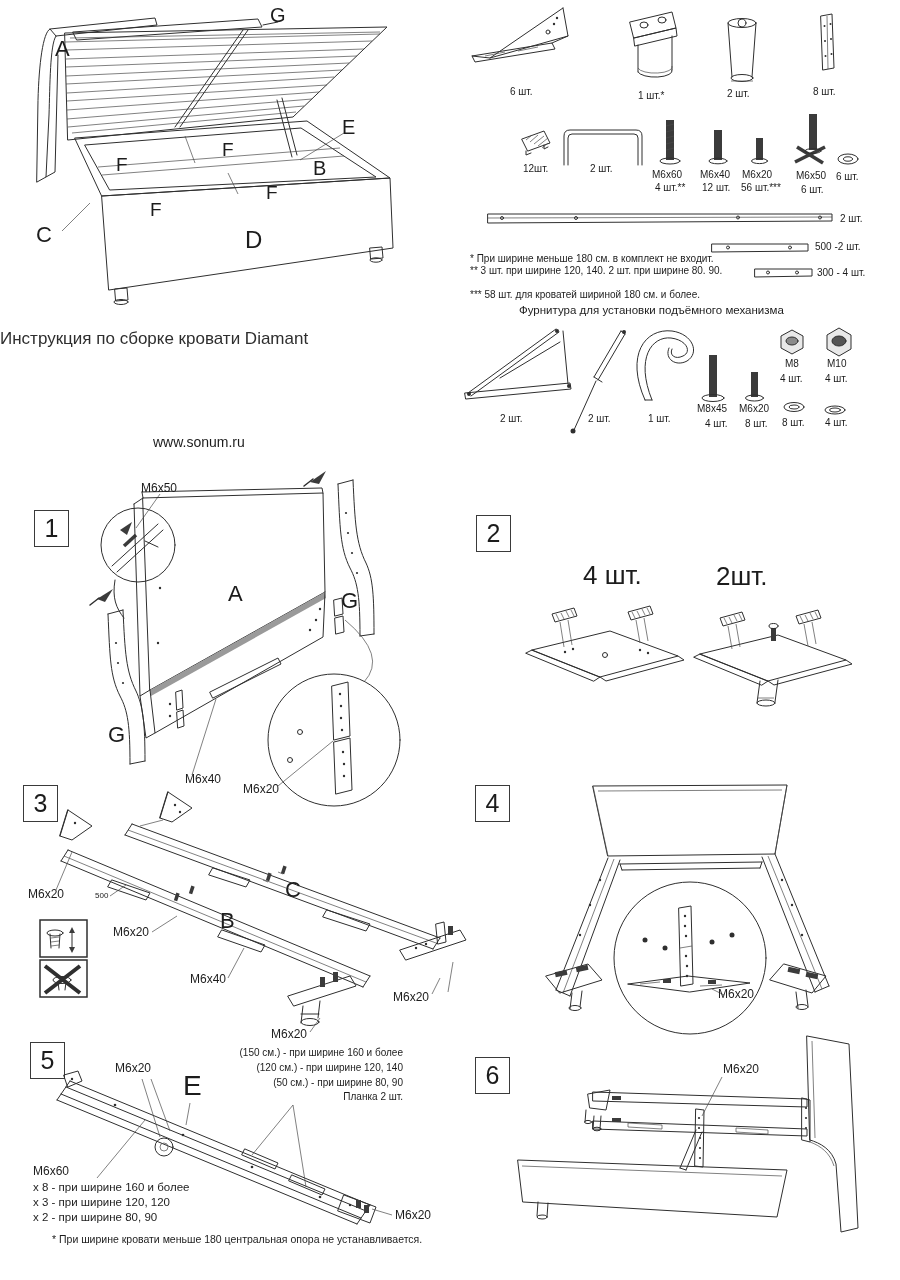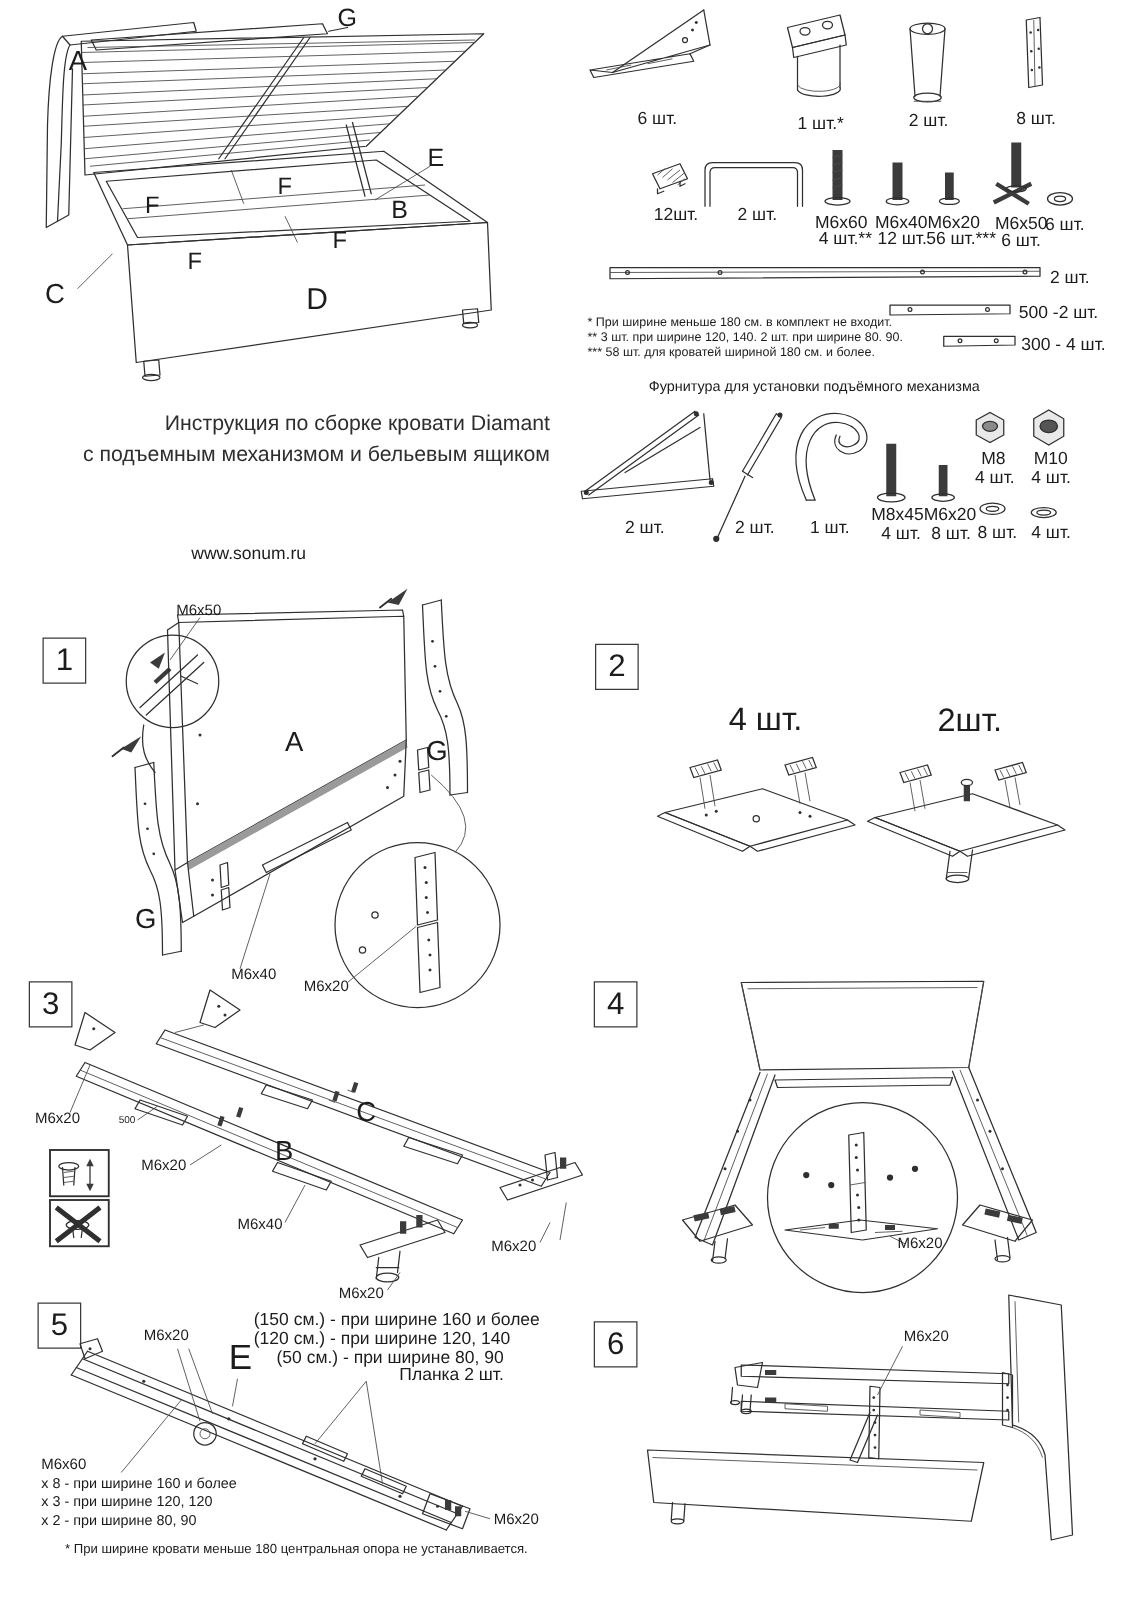--- a/index.html
+++ b/index.html
@@ -2,34 +2,34 @@
 <html><head>
 <meta charset="utf-8">
 <style>
   html,body{margin:0;padding:0;background:#ffffff;}
   #page{position:relative;width:900px;height:1280px;background:#ffffff;overflow:hidden;
         font-family:"Liberation Sans","DejaVu Sans",sans-serif;color:#1c1c1c;}
   .abs{position:absolute;}
   .lbl{position:absolute;white-space:nowrap;color:#1c1c1c;line-height:1.15;}
   .t8{font-size:10px;}
   .t10{font-size:10.5px;}
-  .t11{font-size:14px;}
+  .t11{font-size:10px;}
   .t115{font-size:11.5px;}
   .t12{font-size:12px;}
   .t14{font-size:14px;}
   .t17{font-size:17px;color:#2e2e2e;}
   .letter{font-size:19px;}
   .letter20{font-size:20px;}
   .letter22{font-size:22px;}
   .letter24{font-size:24px;}
   .big26{font-size:26px;}
   .big28{font-size:28px;}
   .stepbox{position:absolute;width:33px;height:35px;border:1.6px solid #3a3a3a;
            display:flex;align-items:center;justify-content:center;font-size:25px;color:#1c1c1c;background:#fff;}
-  .center{text-align:right;}
+  .center{text-align:left;}
   .rightal{text-align:right;}
   svg{position:absolute;overflow:visible;}
   .ln{fill:none;stroke:#2f2f2f;stroke-width:1;stroke-linejoin:round;stroke-linecap:round;}
   .ln15{fill:none;stroke:#2f2f2f;stroke-width:1.5;stroke-linejoin:round;stroke-linecap:round;}
   .thin{fill:none;stroke:#4a4a4a;stroke-width:0.7;}
   .dk{fill:#3b3b3b;stroke:none;}
   .gy{fill:#9a9a9a;stroke:none;}
   .lt{fill:#e9e9e9;stroke:#2f2f2f;stroke-width:1;}
   .wt{fill:#ffffff;stroke:#2f2f2f;stroke-width:1;}
   .dot{fill:#2f2f2f;stroke:none;}
@@ -75,21 +75,20 @@
   <div class="lbl letter20" style="left:342px;top:116px">E</div>
   <div class="lbl letter" style="left:222px;top:139px">F</div>
   <div class="lbl letter" style="left:116px;top:154px">F</div>
   <div class="lbl letter" style="left:266px;top:182px">F</div>
   <div class="lbl letter" style="left:150px;top:199px">F</div>
   <div class="lbl letter20" style="left:313px;top:157px">B</div>
   <div class="lbl letter22" style="left:36px;top:222px">C</div>
   <div class="lbl letter24" style="left:245px;top:226px">D</div>
 
   <div class="lbl t17 center" style="left:0px;top:329px;width:440px">Инструкция по сборке кровати Diamant</div>
-  <div class="lbl t17 center" style="left:0px;top:354px;width:440px">с подъемным механизмом и бельевым ящиком</div>
   <div class="lbl t14" style="left:153px;top:434px">www.sonum.ru</div>
 
   <svg class="abs" style="left:460px;top:0px" width="440" height="450" viewBox="0 0 440 450">
     <g>
       <path class="ln" d="M103,8 L108,36 L30,58 L12,56 L92,43 L95,49 L15,62 L12,56"></path>
       <path class="ln" d="M103,8 L30,58 M92,43 L108,36"></path>
       <path class="thin" d="M25,56 L45,52 M58,51 L78,47"></path>
       <circle class="ln" cx="88" cy="32" r="2"></circle>
         <circle class="dot" cx="94" cy="24" r="1.2"></circle>
         <circle class="dot" cx="97" cy="18" r="1.2"></circle>
@@ -231,21 +230,21 @@
   <div class="lbl t11" style="left:742px;top:169px">M6x20</div>
   <div class="lbl t11" style="left:741px;top:182px">56 шт.***</div>
   <div class="lbl t11" style="left:796px;top:170px">M6x50</div>
   <div class="lbl t11" style="left:801px;top:184px">6 шт.</div>
   <div class="lbl t11" style="left:836px;top:171px">6 шт.</div>
   <div class="lbl t11" style="left:840px;top:213px">2 шт.</div>
   <div class="lbl t11" style="left:815px;top:241px">500 -2 шт.</div>
   <div class="lbl t11" style="left:817px;top:267px">300 - 4 шт.</div>
   <div class="lbl t8" style="left:470px;top:253px">* При ширине меньше 180 см. в комплект не входит.</div>
   <div class="lbl t8" style="left:470px;top:265px">** 3 шт. при ширине  120, 140. 2 шт. при ширине 80. 90.</div>
-  <div class="lbl t8" style="left:470px;top:277px">*** 58 шт. для кроватей шириной 180 см. и более.</div>
+  <div class="lbl t8" style="left:470px;top:289px">*** 58 шт. для кроватей шириной 180 см. и более.</div>
 
   <div class="lbl t115" style="left:519px;top:304px">Фурнитура для установки подъёмного механизма</div>
   <div class="lbl t11" style="left:500px;top:413px">2 шт.</div>
   <div class="lbl t11" style="left:588px;top:413px">2 шт.</div>
   <div class="lbl t11" style="left:648px;top:413px">1 шт.</div>
   <div class="lbl t11" style="left:697px;top:403px">M8x45</div>
   <div class="lbl t11" style="left:705px;top:418px">4 шт.</div>
   <div class="lbl t11" style="left:739px;top:403px">M6x20</div>
   <div class="lbl t11" style="left:745px;top:418px">8 шт.</div>
   <div class="lbl t11" style="left:785px;top:358px">M8</div>
@@ -375,21 +374,21 @@
         <path class="thin" d="M344,134 L348,156 M352,132 L356,154"></path>
       </g>
       <g>
         <path class="ln" d="M300,191 L297,213 M318,190 L315,212"></path>
         <ellipse class="ln" cx="306" cy="213" rx="9" ry="3"></ellipse>
         <path class="thin" d="M298,208 L314,208"></path>
       </g>
     </g>
   </svg>
   <div class="lbl big26" style="left:583px;top:561px">4 шт.</div>
-  <div class="lbl big26" style="left:750px;top:562px">2шт.</div>
+  <div class="lbl big26" style="left:716px;top:562px">2шт.</div>
 
   <div class="stepbox" style="left:23px;top:785px">
       <span>3</span>
     </div>
   <svg class="abs" style="left:20px;top:780px" width="450" height="275" viewBox="0 0 450 275">
     <g>
       <path class="ln" d="M112,44 L420,158 M105,55 L413,169 M112,44 L105,55 M420,158 L413,169"></path>
       <path class="thin" d="M108,50 L416,163"></path>
       <path class="ln" d="M193,88 L230,100 L226,107 L189,95 Z"></path>
       <path class="ln" d="M307,130 L350,144 L346,151 L303,137 Z"></path>

